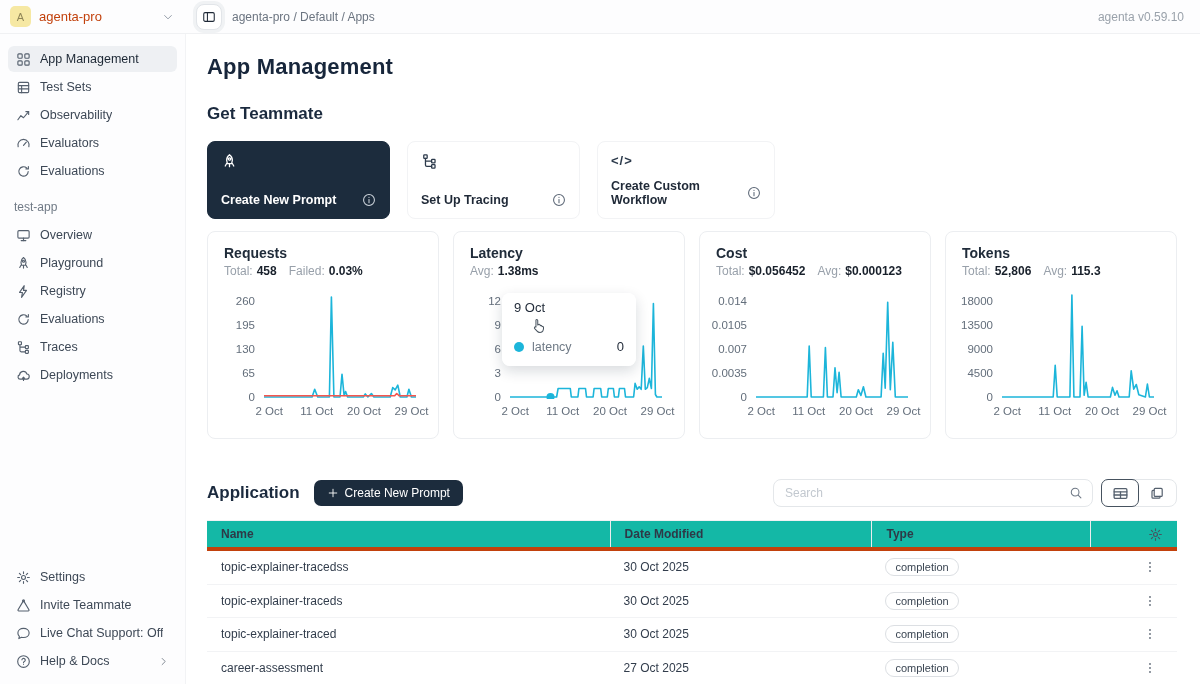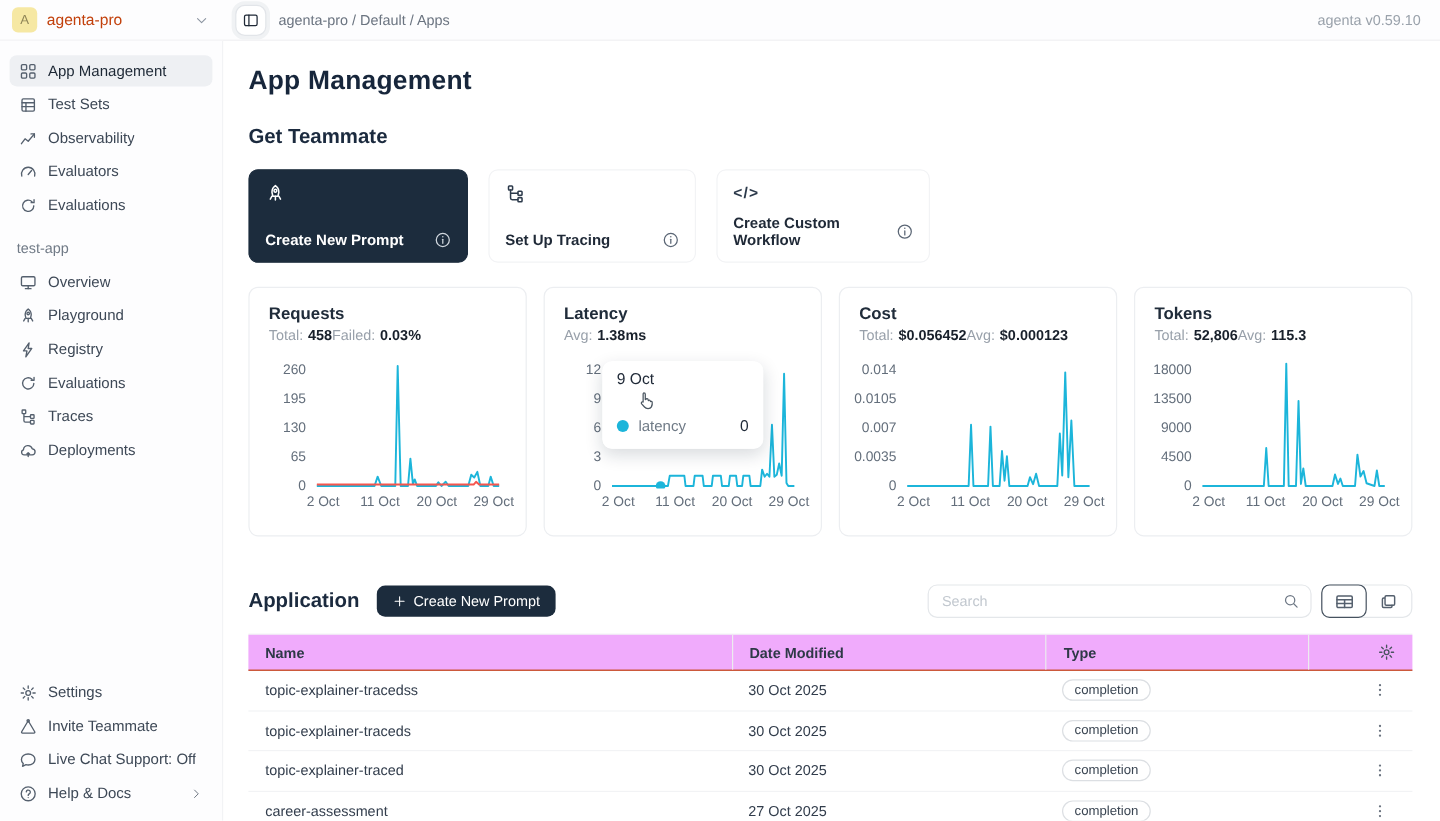--- a/index.html
+++ b/index.html
@@ -47,24 +47,24 @@
   .starter-card:nth-child(3) { width:178px; }
   .starter-row { display:flex; align-items:center; justify-content:space-between; }
   .starter-label { font-size:12.5px; font-weight:700; }
   .starter-card .sic { width:18px; height:18px; color:#2c3a4b; }
   .starter-card.dark .sic { color:#fff; }
   .info-ic { width:14px; height:14px; color:#5b6675; flex:none; }
   .starter-card.dark .info-ic { color:#cfd6dd; }
   .code-glyph { font-size:13px; font-weight:700; color:#2c3a4b; letter-spacing:1px; }
 
   
-  .metric-cards { display:flex; gap:14px; margin-top:20px; }
+  .metric-cards { display:flex; gap:14px; margin-top:12px; }
   .metric-card { width:232px; height:208px; border:1px solid #eceef1; border-radius:8px; background:#fff; padding:13px 16px; position:relative; }
   .metric-title { font-size:14px; font-weight:700; color:#202c3a; }
-  .metric-stats { display:flex; margin-top:3px; font-size:12px; }
+  .metric-stats { display:flex; gap:12px; margin-top:3px; font-size:12px; }
   .stat-label { color:#98a0aa; }
   .stat-value { color:#18202b; font-weight:700; margin-left:4px; }
   .chart { display:flex; margin-top:15px; }
   .yticks { width:40px; flex:none; height:106px; display:flex; flex-direction:column; justify-content:space-between;
     align-items:flex-end; padding-right:9px; font-size:11.5px; color:#636e7b; }
   .yticks div { line-height:10px; transform:translateY(3px); }
   .plotcol { flex:1; }
   .plot { position:relative; height:106px; }
   .xticks { position:relative; height:18px; margin-top:6px; font-size:11.5px; color:#636e7b; }
   .xticks span { position:absolute; transform:translateX(-50%); top:0; white-space:nowrap; }
@@ -89,21 +89,21 @@
     padding:0 9px 0 11px; background:#fff; }
   .search-box input { border:none; outline:none; flex:1; font-size:12px; font-family:inherit; color:#374151; background:transparent; }
   .search-box input::placeholder { color:#c2c8cf; }
   .search-ic { color:#70798573; width:14px; height:14px; color:#6e7885; }
   .seg { display:flex; align-items:center; border:1px solid #e4e7ea; border-radius:8px; height:28px; padding:0; background:#fff; }
   .seg-btn { width:38px; height:28px; display:flex; align-items:center; justify-content:center; color:#55606e; cursor:pointer; }
   .seg-btn.selected { border:1.5px solid #46525f; border-radius:7px; height:28px; margin:-1px; background:#fff; z-index:1; }
 
   
   .table { margin-top:13px; border-top:1px solid #f0f1f3; }
-  .thead { display:flex; background:#f0abfc; height:30px; align-items:center; border-bottom:1px solid #c2410c; }
+  .thead { display:flex; background:#14b8a6; height:30px; align-items:center; border-bottom:4px solid #c2410c; }
   .th { font-size:12px; font-weight:700; color:#2e3947; padding:0 14px; height:100%; display:flex; align-items:center; }
   .th + .th { border-left:1px solid #ececee; }
   .col-name { width:41.5%; } .col-date { width:27%; } .col-type { width:22.5%; } .col-actions { width:9%; justify-content:flex-end; }
   .trow { display:flex; align-items:center; height:33.5px; border-bottom:1px solid #f2f3f5; cursor:pointer; }
   .td { font-size:12px; color:#323d4c; padding:0 14px; display:flex; align-items:center; }
   .badge { border:1px solid #dcdfe3; border-radius:10px; padding:2px 9px; font-size:11px; color:#3a4552; background:#fff; }
   .kebab { color:#6b7480; width:100%; display:flex; justify-content:flex-end; padding-right:6px; cursor:pointer; }
   .gear-th { margin-left:auto; color:#49535f; display:flex; }
 </style>
 </head>

